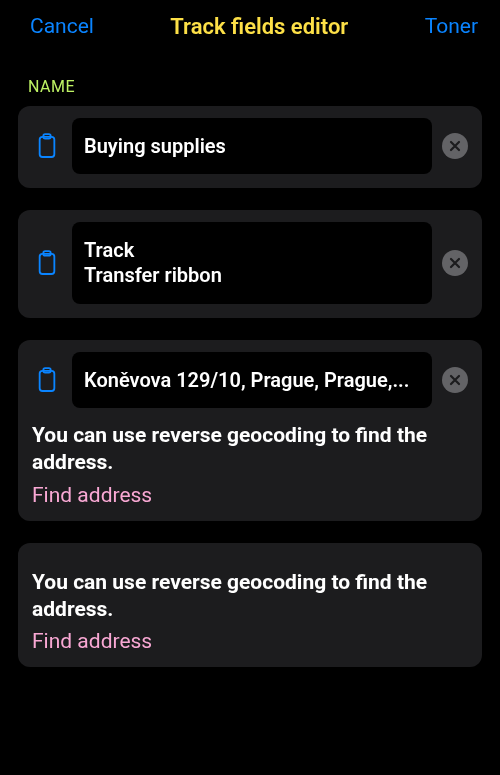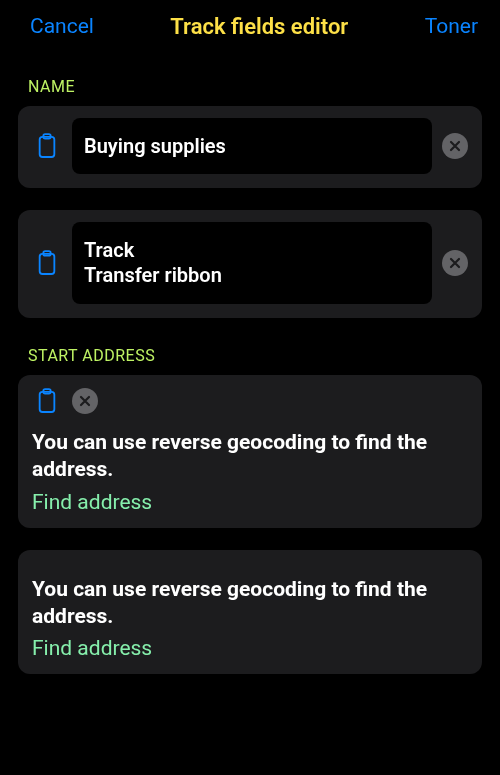--- a/index.html
+++ b/index.html
@@ -101,21 +101,21 @@
     height: 12px;
   }
   .helper-text {
     color: #ffffff;
     font-size: 21px;
     line-height: 1.3;
     margin-top: 14px;
     font-weight: bold;
   }
   .find-link {
-    color: #86efac;
+    color: #f9a8d4;
     font-size: 21px;
     margin-top: 6px;
     cursor: pointer;
   }
 </style>
 </head>
 <body>
 
 <div class="header">
   <div class="header-btn">Cancel</div>
@@ -157,29 +157,29 @@
       <div class="clear-btn">
         <svg viewBox="0 0 12 12">
           <path d="M2 2 L10 10 M10 2 L2 10" stroke="#1c1c1e" stroke-width="2.2" stroke-linecap="round"></path>
         </svg>
       </div>
     </div>
   </div>
 </div>
 
 <div class="section">
-  <div class="section-label">START ADDRESS</div>
   <div class="panel">
     <div class="input-row">
       <div class="clipboard-btn">
         <svg viewBox="0 0 24 30" fill="none" stroke="#0a84ff" stroke-width="2">
           <rect x="4" y="5" width="16" height="22" rx="3"></rect>
           <rect x="8" y="2" width="8" height="5" rx="2"></rect>
         </svg>
       </div>
+      <div class="input-box">Koněvova 129/10, Prague, Prague,...</div>
       <div class="clear-btn">
         <svg viewBox="0 0 12 12">
           <path d="M2 2 L10 10 M10 2 L2 10" stroke="#1c1c1e" stroke-width="2.2" stroke-linecap="round"></path>
         </svg>
       </div>
     </div>
     <div class="helper-text">You can use reverse geocoding to find the address.</div>
     <div class="find-link">Find address</div>
   </div>
 </div>

